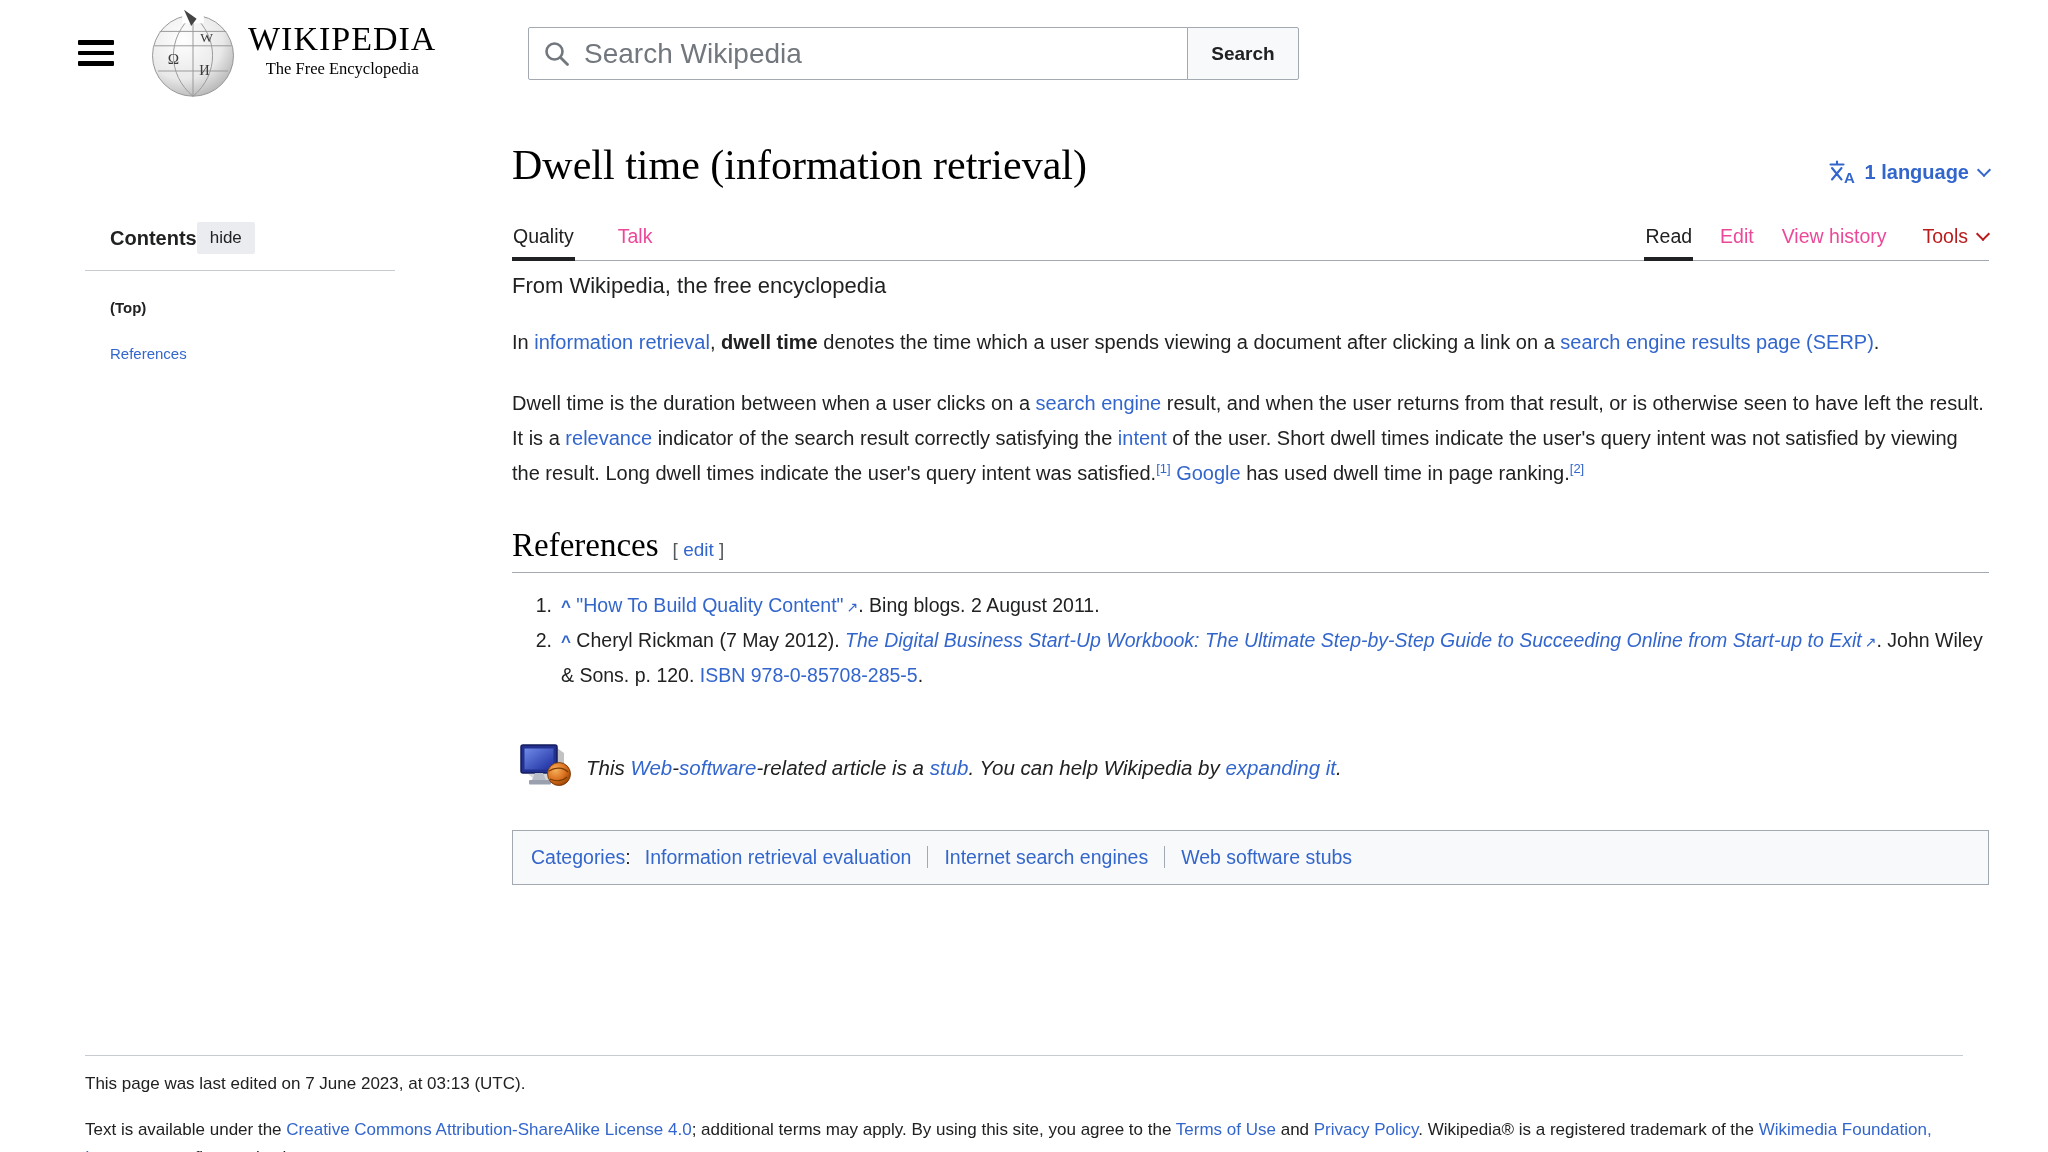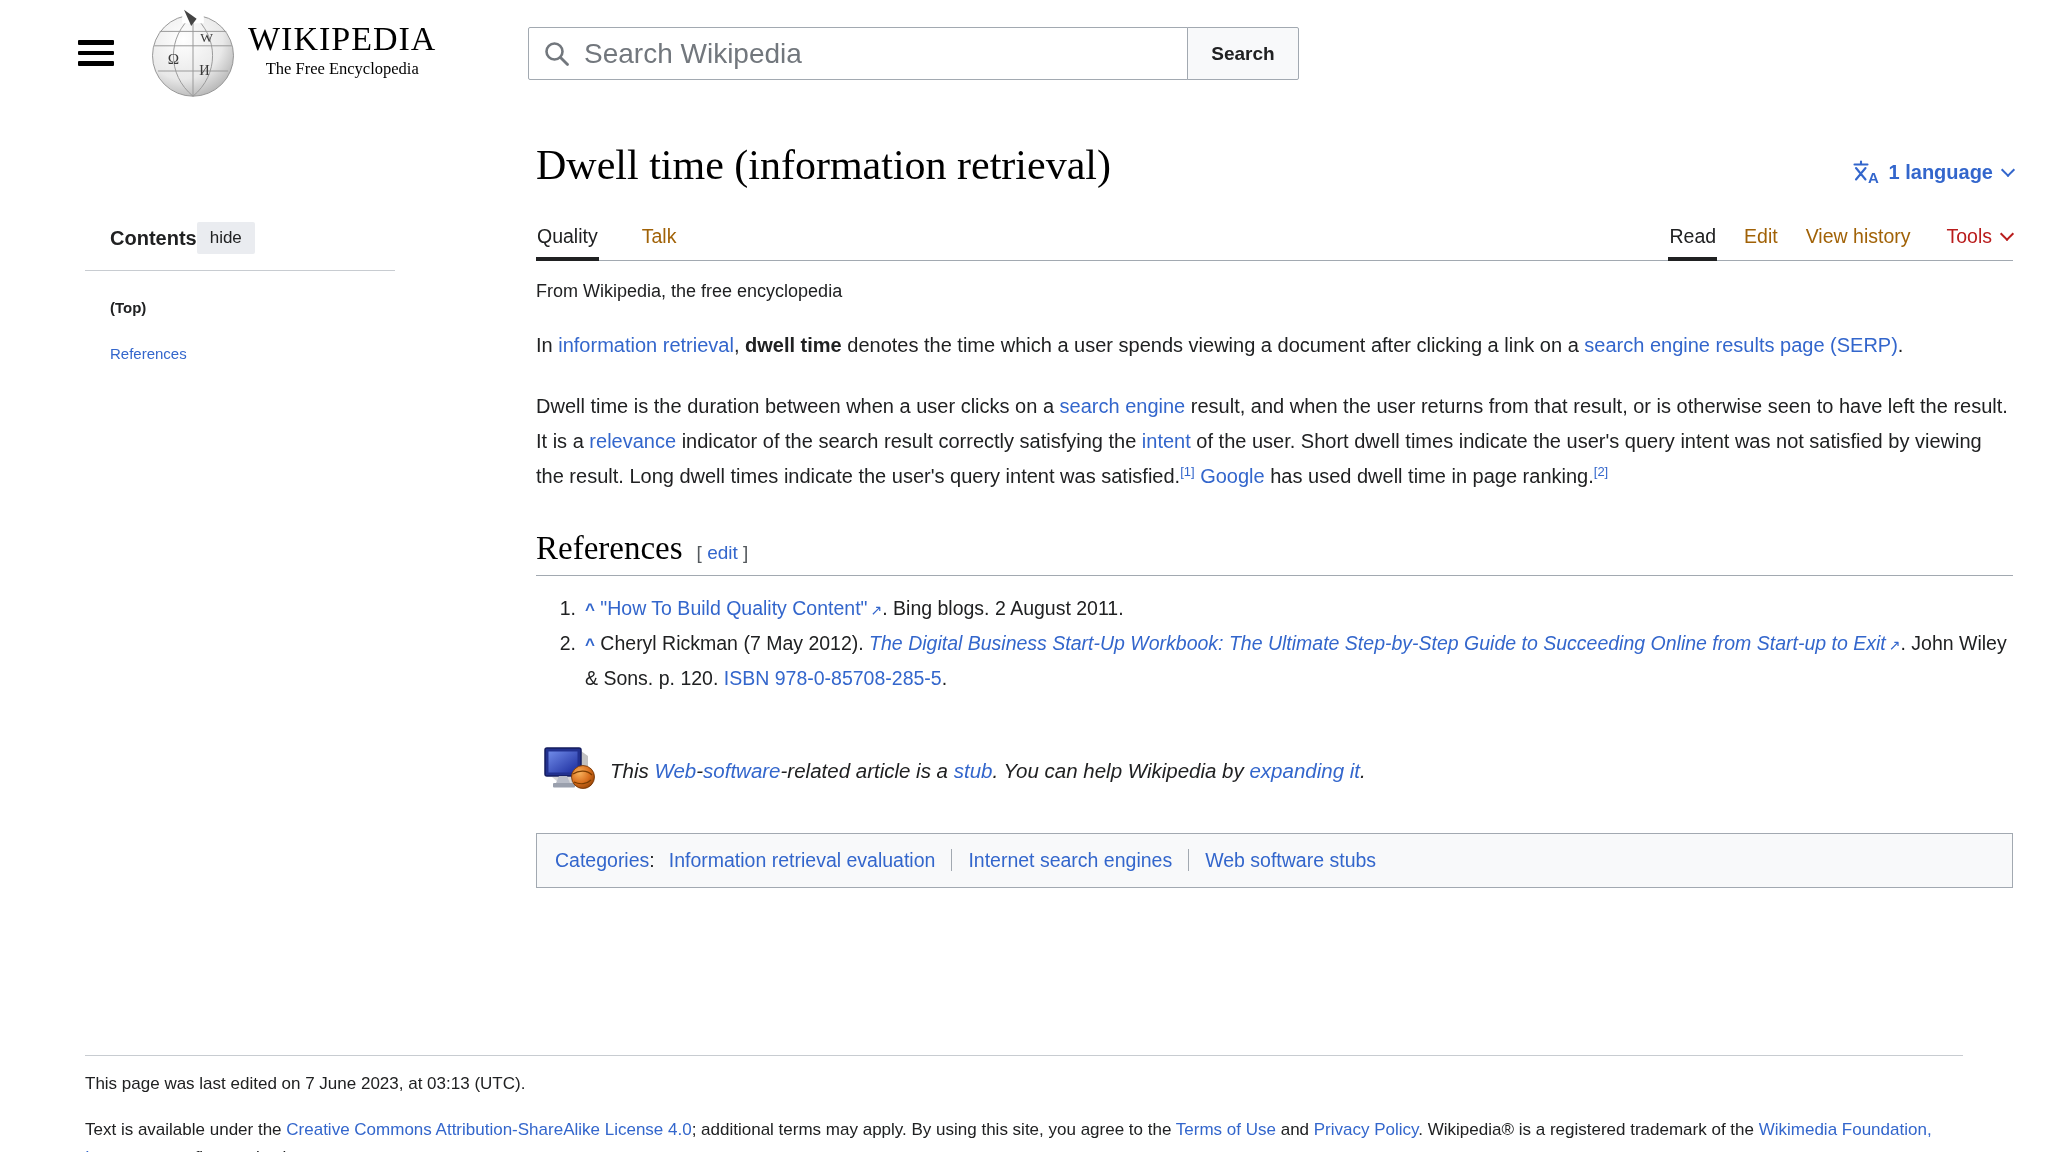--- a/index.html
+++ b/index.html
@@ -38,34 +38,34 @@
   .sidebar{position:absolute;left:85px;top:222px;width:310px;}
   .sb-head{display:flex;align-items:center;padding-left:25px;}
   .sb-title{font-size:20px;font-weight:bold;color:#202122;}
   .sb-hide{font-size:17px;color:#202122;background:#eaecf0;border:none;border-radius:2px;padding:6px 13px;cursor:pointer;font-family:"Liberation Sans",sans-serif;}
   .sb-divider{border-bottom:1px solid #c8ccd1;margin-top:16px;}
   .sb-list{list-style:none;margin:14px 0 0 0;padding:0 0 0 25px;}
   .sb-list li{line-height:46px;font-size:15px;}
   .sb-item-active{color:#202122;font-weight:bold;}
 
   
-  .content{position:absolute;left:536px;top:138px;width:1477px;}
+  .content{position:absolute;left:512px;top:138px;width:1477px;}
   .title-row{display:flex;justify-content:space-between;align-items:flex-end;}
   h1.page-title{margin:0;font-family:"Liberation Serif",serif;font-weight:400;font-size:42px;color:#000;line-height:1.3;}
   .lang-btn{display:flex;align-items:center;color:#3366cc;font-weight:bold;font-size:20px;margin-bottom:8px;cursor:pointer;}
   .lang-ico{margin-right:9px;display:flex;}
   .chev{display:inline-block;width:8px;height:8px;border-right:2.4px solid currentColor;border-bottom:2.4px solid currentColor;transform:rotate(45deg);margin-left:10px;margin-top:-4px;}
   .tabbar{display:flex;justify-content:space-between;align-items:flex-end;border-bottom:1px solid #a2a9b1;margin-top:24px;}
   .tabs{display:flex;gap:42px;}
   .tabs-right{gap:34px;align-items:flex-end;}
-  .tab{font-size:19.5px;color:#a16207;padding:8px 1px 12px;position:relative;}
+  .tab{font-size:19.5px;color:#ec4899;padding:8px 1px 12px;position:relative;}
   .tab.active{color:#202122;}
   .tab.active::after{content:"";position:absolute;left:0;right:0;bottom:-1px;height:3.5px;background:#202122;}
   .tools-tab{display:flex;align-items:center;color:#b91c1c;font-size:19.5px;padding:8px 1px 12px;cursor:pointer;}
-  .subtitle{font-size:18px;margin-top:20px;color:#202122;}
+  .subtitle{font-size:22px;margin-top:12px;color:#202122;}
   p.body-par{font-size:20px;line-height:35px;margin:26px 0 0 0;}
   .h2row{margin-top:36px;display:flex;align-items:baseline;}
   h2.ref-heading{margin:0;font-family:"Liberation Serif",serif;font-weight:400;font-size:33px;color:#000;}
   .editsec{font-size:19px;margin-left:14px;}
   .editsec .bracket{color:#54595d;}
   .h2rule{border-bottom:1px solid #a2a9b1;margin-top:8px;}
   .ref-list{margin-top:16px;}
   .ref-row{display:flex;font-size:19.5px;line-height:33px;}
   .ref-num{width:40px;text-align:right;flex:0 0 auto;margin-right:9px;}
   .ref-content{flex:1;}

